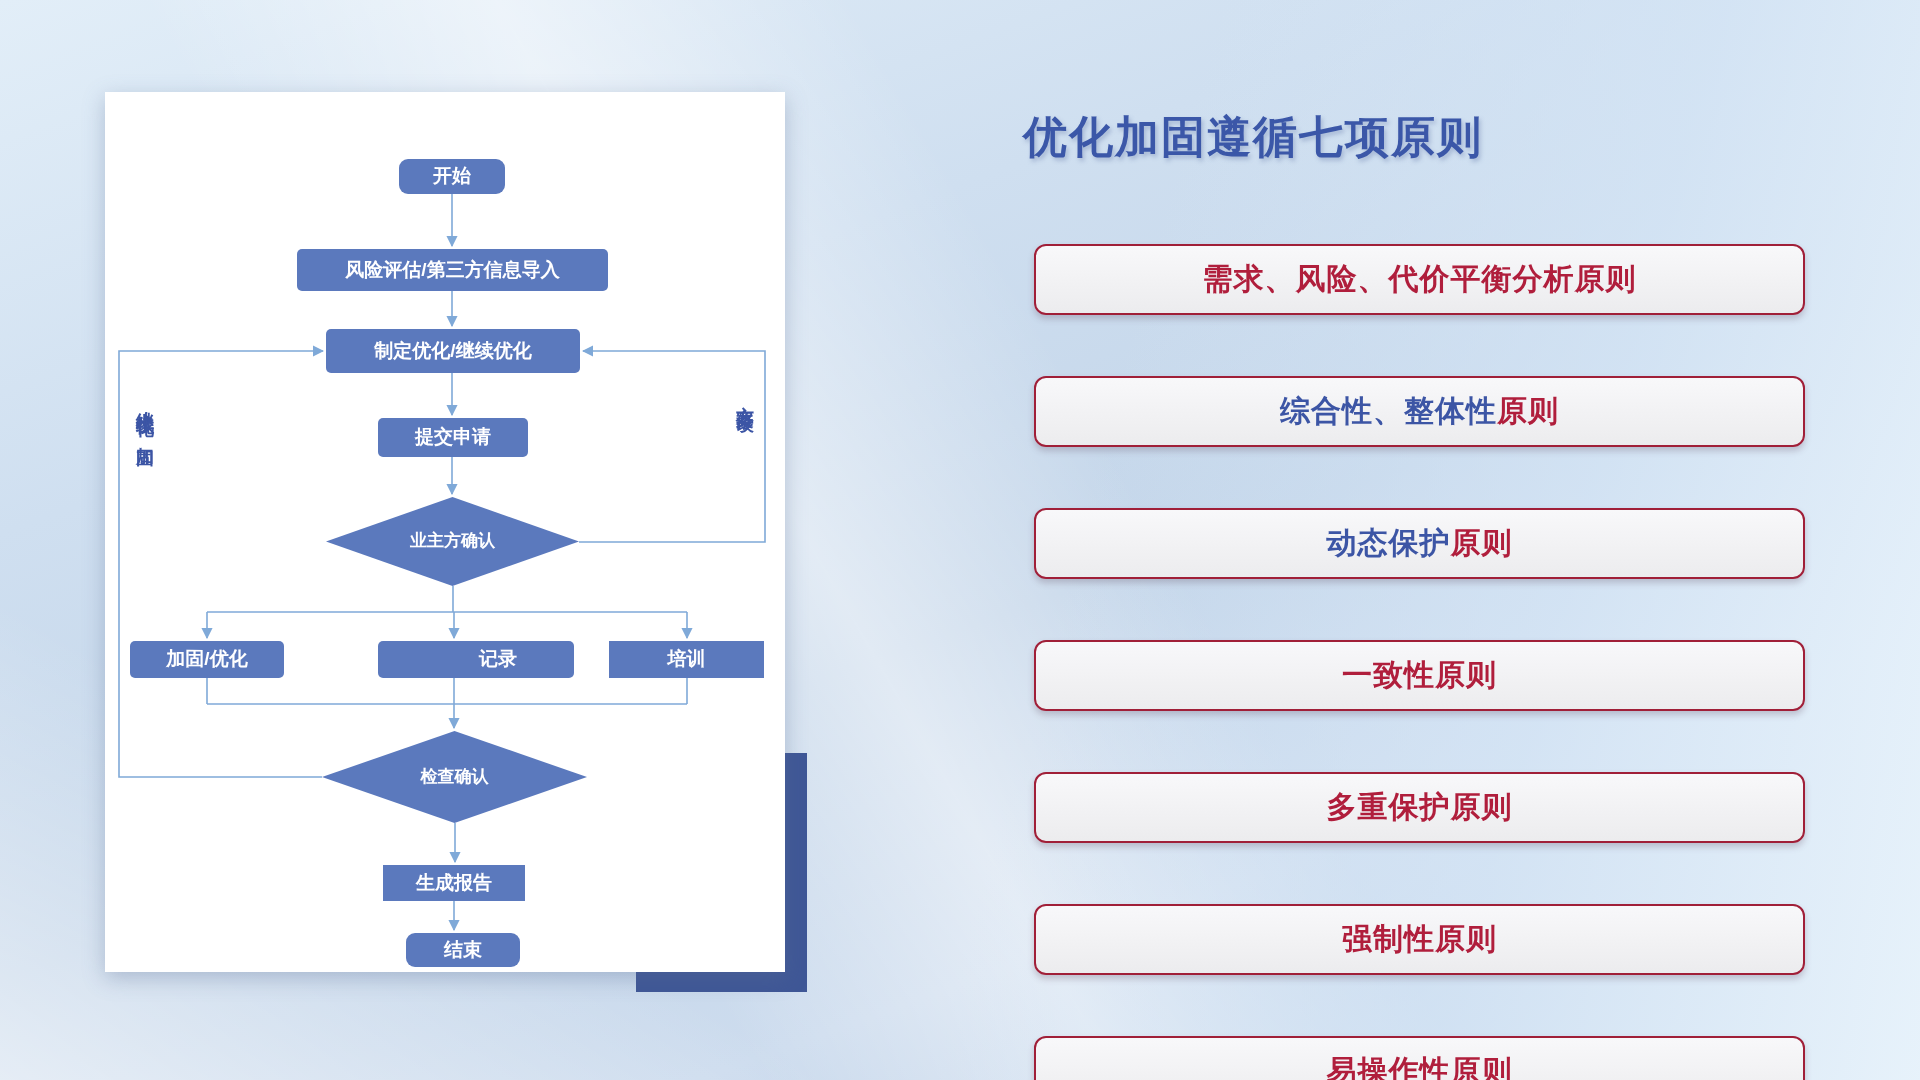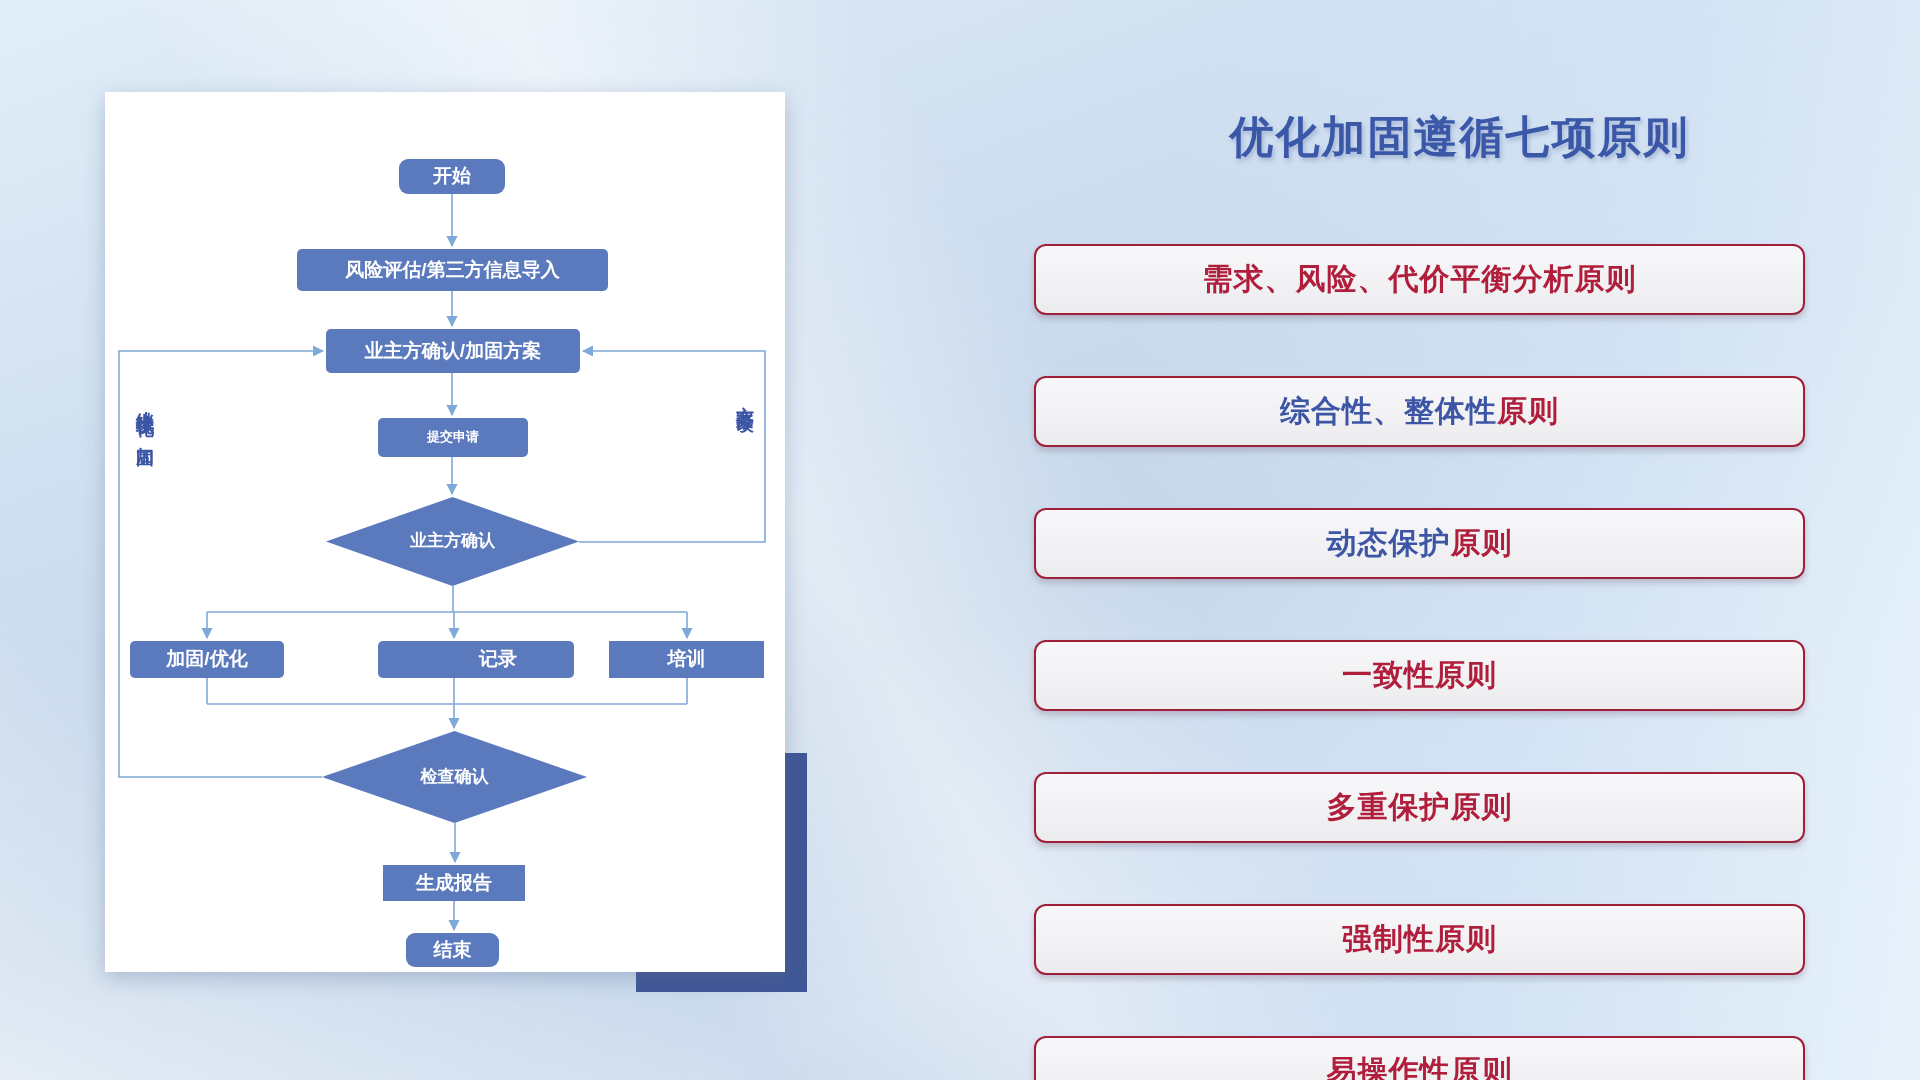--- a/index.html
+++ b/index.html
@@ -25,40 +25,40 @@
   .connectors path{stroke:var(--connector,#7fa9d8);stroke-width:1.6;fill:none;}
   .connectors marker path{fill:var(--connector,#7fa9d8);stroke:none;}
   .node{
     position:absolute;display:flex;align-items:center;justify-content:center;
     color:#ffffff;font-weight:bold;background:var(--node_fill,#5b79bd);
     text-align:center;line-height:1.1;
   }
   #n-start   {left:294px;top:67px; width:106px;height:35px;border-radius:9px;font-size:19px;}
   #n-risk    {left:192px;top:157px;width:311px;height:42px;border-radius:5px;font-size:19px;}
   #n-plan    {left:221px;top:237px;width:254px;height:44px;border-radius:5px;font-size:19px;}
-  #n-submit  {left:273px;top:326px;width:150px;height:39px;border-radius:5px;font-size:13px;}
+  #n-submit  {left:273px;top:326px;width:150px;height:39px;border-radius:5px;font-size:19px;}
   #n-owner   {left:221px;top:405px;width:253px;height:89px;font-size:17px;
               clip-path:polygon(50% 0,100% 50%,50% 100%,0 50%);}
   #n-harden  {left:25px; top:549px;width:154px;height:37px;border-radius:5px;font-size:19px;}
   #n-record  {left:273px;top:549px;width:152px;height:37px;border-radius:5px;font-size:19px;padding-left:44px;}
   #n-training{left:504px;top:549px;width:155px;height:37px;border-radius:0;font-size:19px;}
   #n-check   {left:217px;top:639px;width:265px;height:92px;font-size:17px;
               clip-path:polygon(50% 0,100% 50%,50% 100%,0 50%);}
   #n-report  {left:278px;top:773px;width:142px;height:36px;border-radius:0;font-size:19px;}
-  #n-end     {left:301px;top:841px;width:93px; height:34px;border-radius:9px;font-size:19px;}
+  #n-end     {left:301px;top:841px;width:114px; height:34px;border-radius:9px;font-size:19px;}
   .vlabel{
     position:absolute;writing-mode:vertical-rl;text-orientation:upright;
     font-weight:bold;font-size:18px;color:var(--blue,#3c55a5);letter-spacing:3px;
   }
   #lbl-left {left:28px; top:305px;}
   #lbl-right{left:628px;top:300px;}
   
   .title{
-    position:absolute;left:1074px;top:108px;width:771px;margin:0;
-    text-align:center;font-size:44px;font-weight:bold;letter-spacing:2px;
+    position:absolute;left:1023px;top:108px;width:771px;margin:0;
+    font-size:44px;font-weight:bold;letter-spacing:2px;
     color:var(--title,#3b57a8);
     text-shadow:2px 3px 4px rgba(90,110,160,0.35);
   }
   .principles{
     position:absolute;left:1034px;top:244px;width:771px;
     display:flex;flex-direction:column;gap:61px;
   }
   .principle{
     height:71px;box-sizing:border-box;
     display:flex;align-items:center;justify-content:center;
@@ -101,21 +101,21 @@
       <path d="M582,586 V612"></path>
       <path d="M102,612 H582"></path>
       <path d="M349,612 V636" marker-end="url(#arr)"></path>
       <path d="M217,685 H14 V259 H218" marker-end="url(#arr)"></path>
       <path d="M350,731 V770" marker-end="url(#arr)"></path>
       <path d="M349,809 V838" marker-end="url(#arr)"></path>
     </svg>
 
     <div class="node" id="n-start">开始</div>
     <div class="node" id="n-risk">风险评估/第三方信息导入</div>
-    <div class="node" id="n-plan">业主方确认/加固方案</div>
+    <div class="node" id="n-plan">制定优化/继续优化</div>
     <div class="node" id="n-submit">提交申请</div>
     <div class="node" id="n-owner">业主方确认</div>
     <div class="node" id="n-harden">加固/优化</div>
     <div class="node" id="n-record">记录</div>
     <div class="node" id="n-training">培训</div>
     <div class="node" id="n-check">检查确认</div>
     <div class="node" id="n-report">生成报告</div>
     <div class="node" id="n-end">结束</div>
 
     <div class="vlabel" id="lbl-left">继续优化/加固</div>

